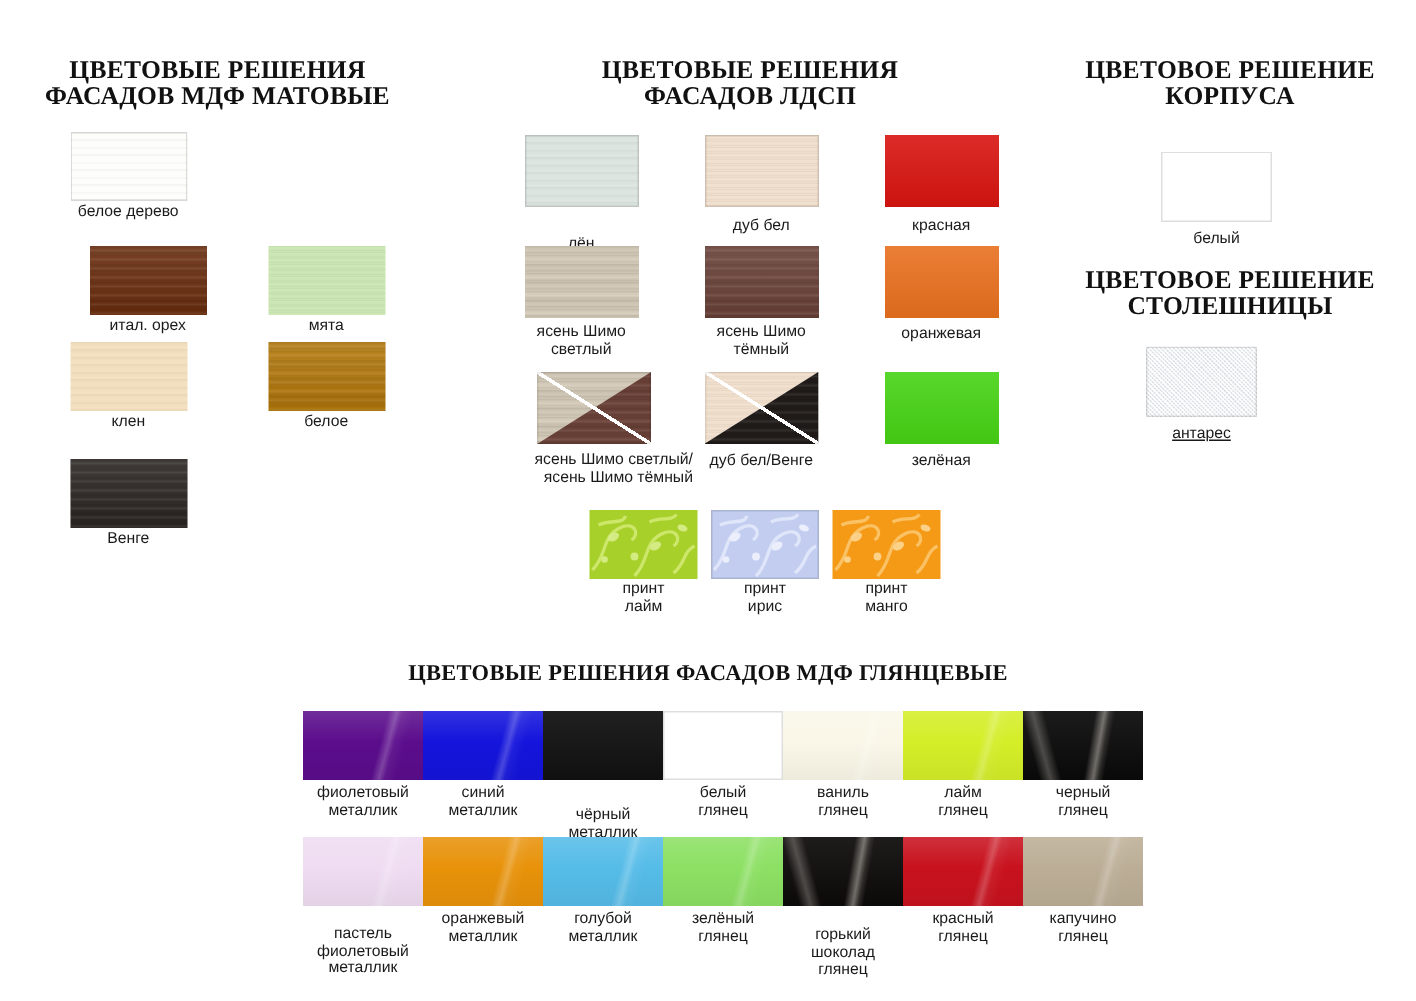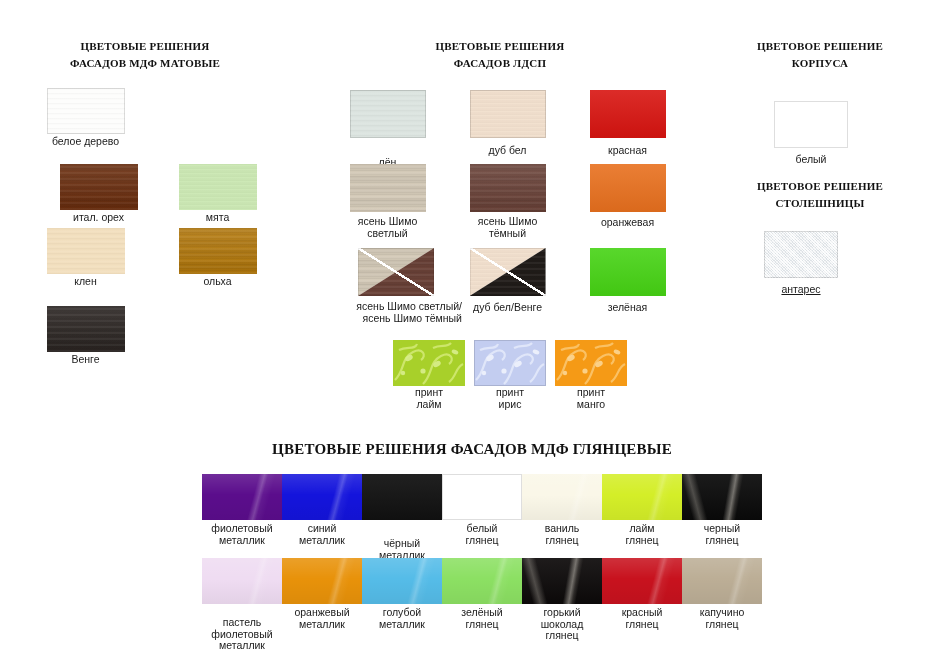--- a/index.html
+++ b/index.html
@@ -18,21 +18,21 @@
   }
 
   .page { position: absolute; inset: 0; }
 
   
   .sec-title {
     position: absolute;
     text-align: center;
     font-family: "Liberation Serif", serif;
     font-weight: bold;
-    font-size: 11px;
+    font-size: 17px;
     line-height: 17px;
     letter-spacing: 0.2px;
     color: #111;
     white-space: pre-line;
   }
 
   
   .cell {
     position: absolute;
     text-align: center;
@@ -178,21 +178,21 @@
       <div class="grain-h"></div>
     </div>
     <div class="cap">мята</div>
   </div>
 
   <div class="cell" style="left:160px; top:228px; width:115px;">
     <div class="sw" style="width:78px;height:46px;background:#b5790a;">
       <div class="grain-h2"></div>
         <div class="vign"></div>
     </div>
-    <div class="cap">ольха</div>
+    <div class="cap">белое</div>
   </div>
 
   <div class="sec-title" style="left:330px; top:38px; width:340px;">ЦВЕТОВЫЕ РЕШЕНИЯ
 ФАСАДОВ ЛДСП</div>
 
   <div class="cell" style="left:330px; top:90px; width:115px;">
     <div class="sw" style="width:76px;height:48px;background:#dce4e0;">
       <div class="grain-soft"></div>
         <div class="edge-l"></div>
     </div>
@@ -443,21 +443,21 @@
     <div class="sw" style="width:80px;height:46px;background:#8ce063;">
         <div class="gloss"></div>
       </div>
     <div class="cap tight" style="padding-top:3px;">зелёный
 глянец</div>
   </div>
   <div class="cell" style="left:520px; top:558px; width:84px;">
     <div class="sw" style="width:80px;height:46px;background:#0d0a0a;">
         <div class="gloss-dark"></div>
       </div>
-    <div class="cap tight" style="padding-top:3px;">горький
+    <div class="cap tight" style="padding-top:14px;">горький
 шоколад
 глянец</div>
   </div>
   <div class="cell" style="left:600px; top:558px; width:84px;">
     <div class="sw" style="width:80px;height:46px;background:#c8121e;">
         <div class="gloss"></div>
       </div>
     <div class="cap tight" style="padding-top:3px;">красный
 глянец</div>
   </div>

